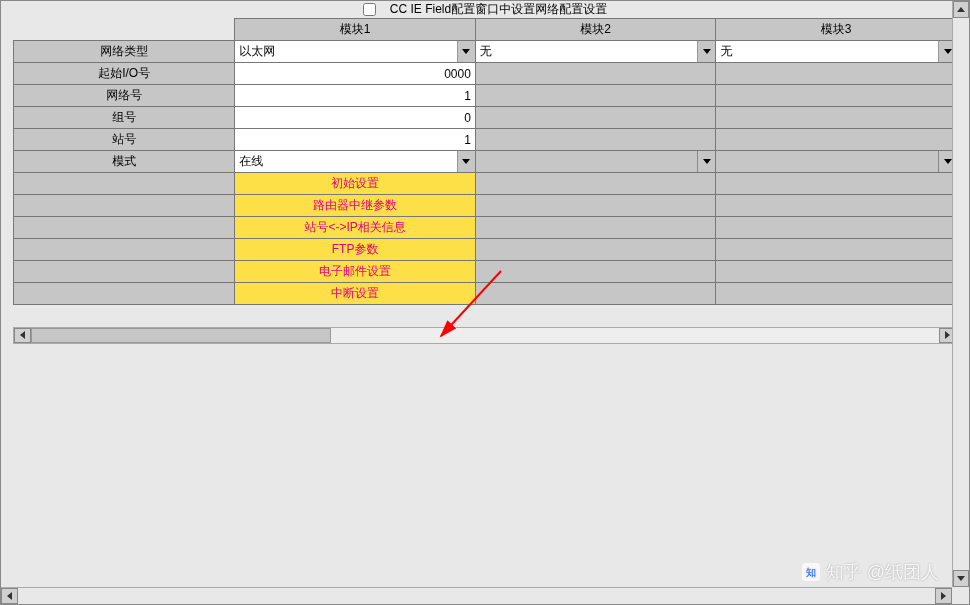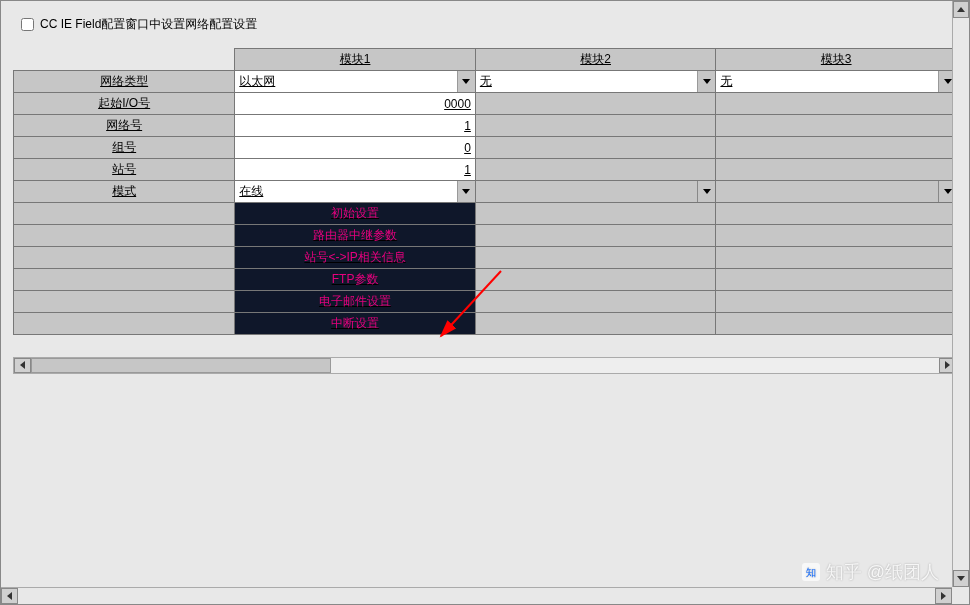--- a/index.html
+++ b/index.html
@@ -15,34 +15,34 @@
     .window {
       position: absolute;
       top: 0; left: 0; right: 0; bottom: 0;
       background: #e8e8e8;
       border: 1px solid #888;
       overflow: hidden;
     }
     .checkbox-row {
       display: flex;
       align-items: center;
-      padding: 15px 20px;
-      gap: 6px;
+      padding: 0 20px;
+      gap: 14px;
+      justify-content: center;
     }
     .checkbox-row input[type="checkbox"] {
       width: 13px; height: 13px;
     }
     .table-wrap {
       padding: 0 12px 10px 12px;
     }
     table {
       width: 100%;
       border-collapse: collapse;
       table-layout: fixed;
-      text-decoration: underline;
     }
     col.label-col { width: 23%; }
     col.m1 { width: 25%; }
     col.m2 { width: 25%; }
     col.m3 { width: 25%; }
     td, th {
       border: 1px solid #777;
       height: 22px;
       padding: 0 4px;
       background: #c6c6c6;
@@ -82,21 +82,21 @@
     .combo .arrow::after {
       content: "";
       border-left: 4px solid transparent;
       border-right: 4px solid transparent;
       border-top: 5px solid #000;
     }
     .combo-gray { background: #c6c6c6; }
     .combo-gray .arrow { border-left: 1px solid #888; }
     .combo-text { text-align: left; flex: 1; }
     .link-blue { color: #0033cc; text-align: center; background: #c6c6c6; cursor: pointer; }
-    .link-pink { color: #e6007e; background: #0f172a; cursor: pointer; }
+    .link-pink { color: #e6007e; background: #fde047; cursor: pointer; }
     .empty-row td { height: 18px; }
     .empty-cell { background: #c6c6c6; }
     .scrollbar-h {
       margin-top: 4px;
       height: 17px;
       background: #e2e2e2;
       border: 1px solid #aaa;
       position: relative;
       display: flex;
       align-items: stretch;

